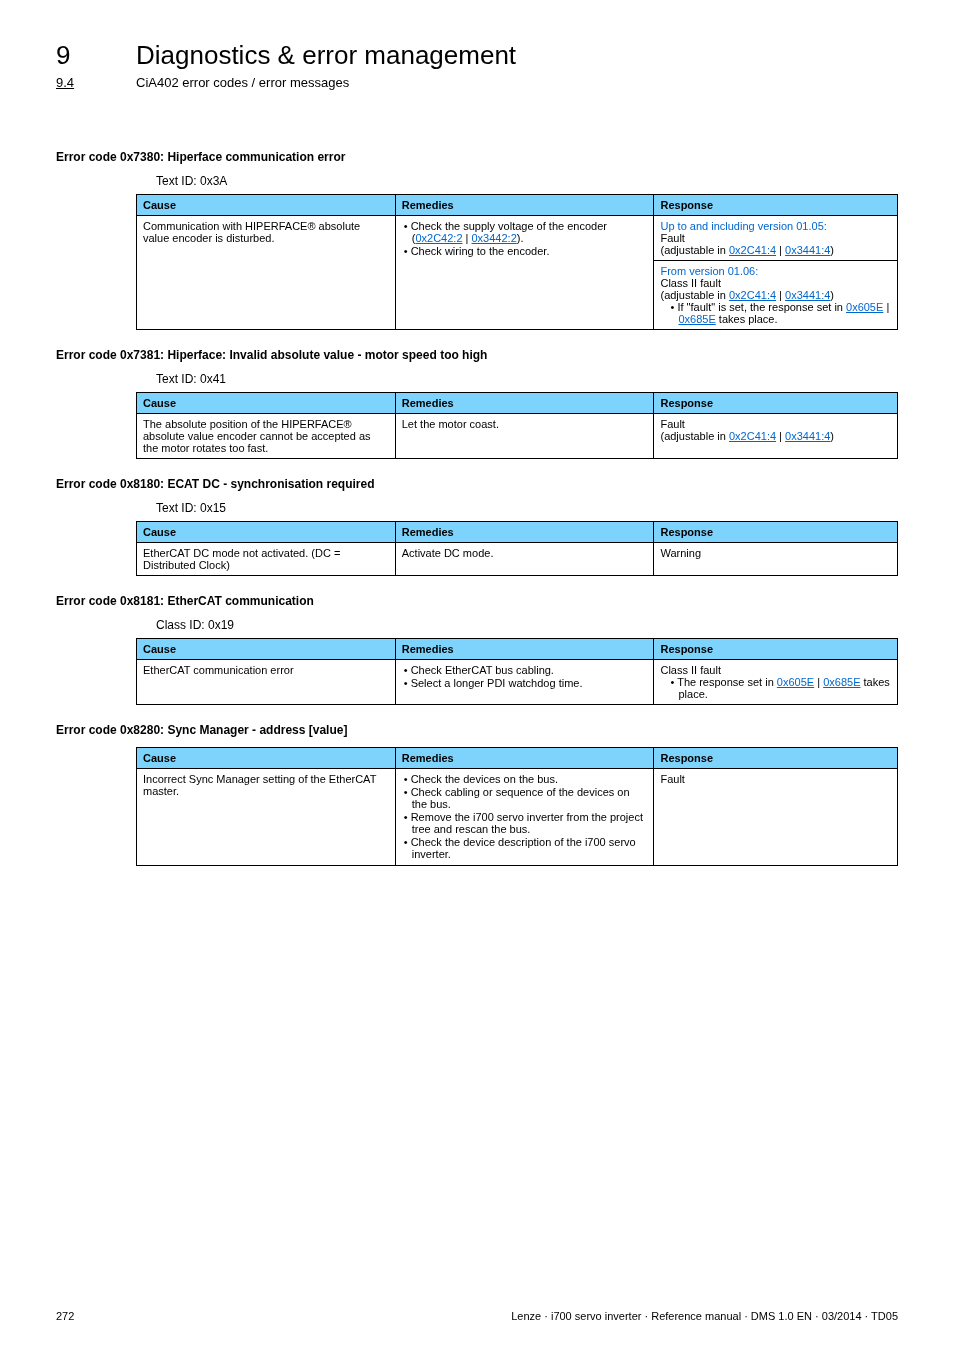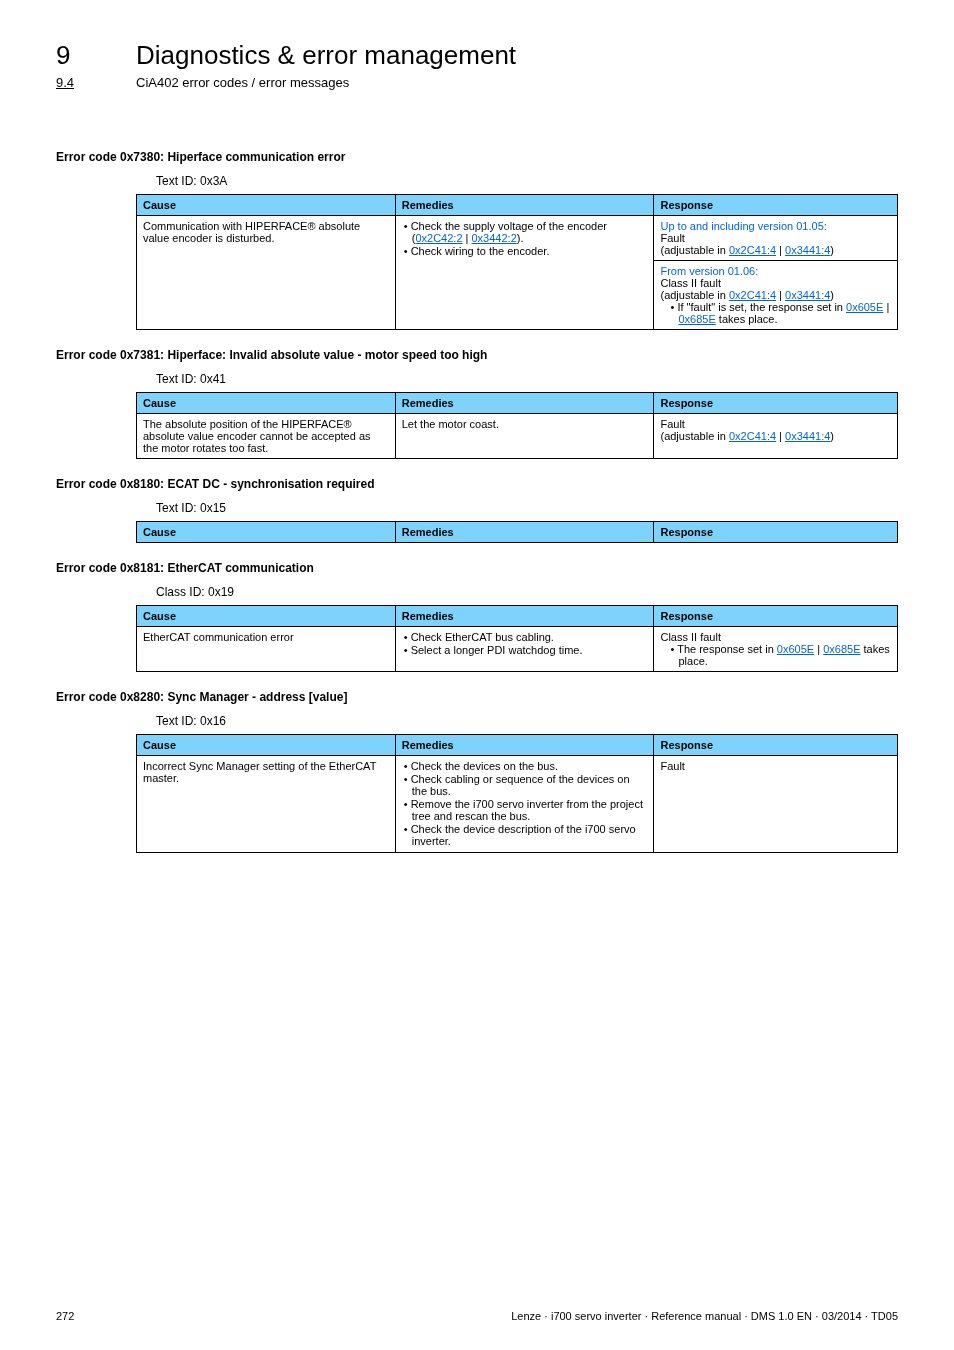--- a/index.html
+++ b/index.html
@@ -140,20 +140,25 @@
 
   <div class="err-title">Error code 0x8180: ECAT DC - synchronisation required</div>
   <div class="text-id">Text ID: 0x15</div>
   <table>
     <tbody>
         <tr>
       <th class="col-c">Cause</th>
       <th class="col-r">Remedies</th>
       <th class="col-resp">Response</th>
     </tr>
+    <tr>
+      <td>EtherCAT DC mode not activated. (DC = Distributed Clock)</td>
+      <td>Activate DC mode.</td>
+      <td>Warning</td>
+    </tr>
   </tbody>
     </table>
 
   <div class="err-title">Error code 0x8181: EtherCAT communication</div>
   <div class="text-id">Class ID: 0x19</div>
   <table>
     <tbody>
         <tr>
       <th class="col-c">Cause</th>
       <th class="col-r">Remedies</th>
@@ -169,21 +174,20 @@
       </td>
       <td>
         <span>Class II fault</span>
         <span class="sub-bullet"><span>The response set in </span><span class="link">0x605E</span> | <span class="link">0x685E</span><span> takes place.</span></span>
       </td>
     </tr>
   </tbody>
     </table>
 
   <div class="err-title">Error code 0x8280: Sync Manager - address [value]</div>
-  <div class="text-id">Text ID: 0x16</div>
   <table>
     <tbody>
         <tr>
       <th class="col-c">Cause</th>
       <th class="col-r">Remedies</th>
       <th class="col-resp">Response</th>
     </tr>
     <tr>
       <td>Incorrect Sync Manager setting of the EtherCAT master.</td>
       <td>

